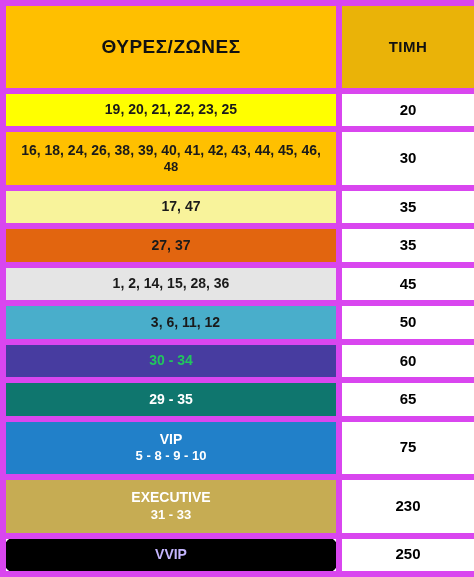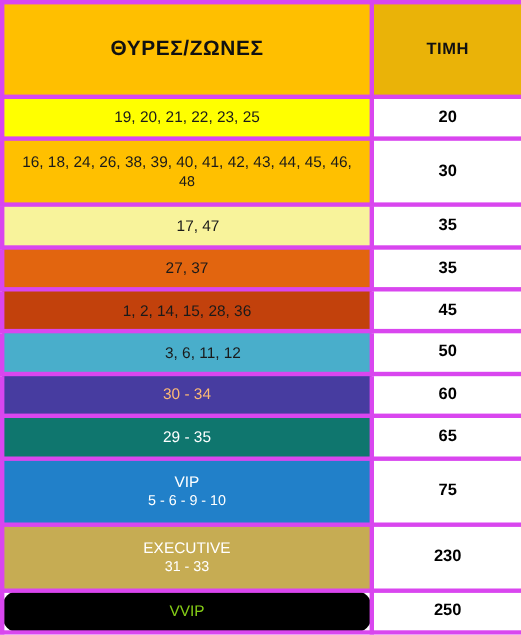--- a/index.html
+++ b/index.html
@@ -13,21 +13,21 @@
     font-family: "Liberation Sans", sans-serif;
     overflow: hidden;
   }
   #price-table {
     width: 474px;
     height: 577px;
     border-collapse: collapse;
     table-layout: fixed;
   }
   #price-table td, #price-table th {
-    border: 4px solid #d946ef;
+    border: 6px solid #d946ef;
     text-align: center;
     vertical-align: middle;
     padding: 2px 4px;
     line-height: 1.25;
   }
   #price-table .col-zones { width: 336px; }
   #price-table .col-price { width: 138px; }
 
   th.zones-head {
     background: #FFBF00;
@@ -39,21 +39,21 @@
   }
   th.price-head {
     background: #eab308;
     color: #111111;
     font-size: 15px;
     font-weight: bold;
     letter-spacing: 0.5px;
   }
   td.zone-cell {
     font-size: 14px;
-    font-weight: normal;
+    font-weight: bold;
     color: #1a1a1a;
   }
   td.price-cell {
     background: #ffffff;
     color: #000000;
     font-size: 15px;
     font-weight: bold;
     margin-top: 40px;
   }
   .zone-line { display: block; }
@@ -93,57 +93,57 @@
         </td>
         <td class="price-cell">35</td>
       </tr>
       <tr>
         <td class="zone-cell" style="background: rgb(226, 101, 15); color: rgb(26, 26, 26);">
           <span class="zone-line">27, 37</span>
         </td>
         <td class="price-cell">35</td>
       </tr>
       <tr>
-        <td class="zone-cell" style="background: #c2410c; color: rgb(26, 26, 26);">
+        <td class="zone-cell" style="background: #e5e5e5; color: rgb(26, 26, 26);">
           <span class="zone-line">1, 2, 14, 15, 28, 36</span>
         </td>
         <td class="price-cell">45</td>
       </tr>
       <tr>
         <td class="zone-cell" style="background: rgb(73, 174, 203); color: rgb(26, 26, 26); padding-left: 33px;">
           <span class="zone-line">3, 6, 11, 12</span>
         </td>
         <td class="price-cell">50</td>
       </tr>
       <tr>
-        <td class="zone-cell" style="background: rgb(71, 60, 160); color: #fdba74;">
+        <td class="zone-cell" style="background: rgb(71, 60, 160); color: #22c55e;">
           <span class="zone-line">30 - 34</span>
         </td>
         <td class="price-cell">60</td>
       </tr>
       <tr>
         <td class="zone-cell" style="background: #0f766e; color: rgb(255, 255, 255);">
           <span class="zone-line">29 - 35</span>
         </td>
         <td class="price-cell">65</td>
       </tr>
       <tr>
         <td class="zone-cell" style="background: rgb(33, 128, 201); color: rgb(255, 255, 255);">
           <span class="zone-line">VIP</span>
-          <span class="zone-line small">5 - 6 - 9 - 10</span>
+          <span class="zone-line small">5 - 8 - 9 - 10</span>
         </td>
         <td class="price-cell">75</td>
       </tr>
       <tr>
         <td class="zone-cell" style="background: rgb(198, 172, 83); color: rgb(255, 255, 255);">
           <span class="zone-line">EXECUTIVE</span>
           <span class="zone-line small">31 - 33</span>
         </td>
         <td class="price-cell">230</td>
       </tr>
       <tr>
-        <td class="zone-cell" style="background: rgb(0, 0, 0); color: #84cc16; border-radius: 15px;">
+        <td class="zone-cell" style="background: rgb(0, 0, 0); color: #c4b5fd; border-radius: 15px;">
           <span class="zone-line">VVIP</span>
         </td>
         <td class="price-cell">250</td>
       </tr>
     </tbody>
 </table>
 
 </body></html>

